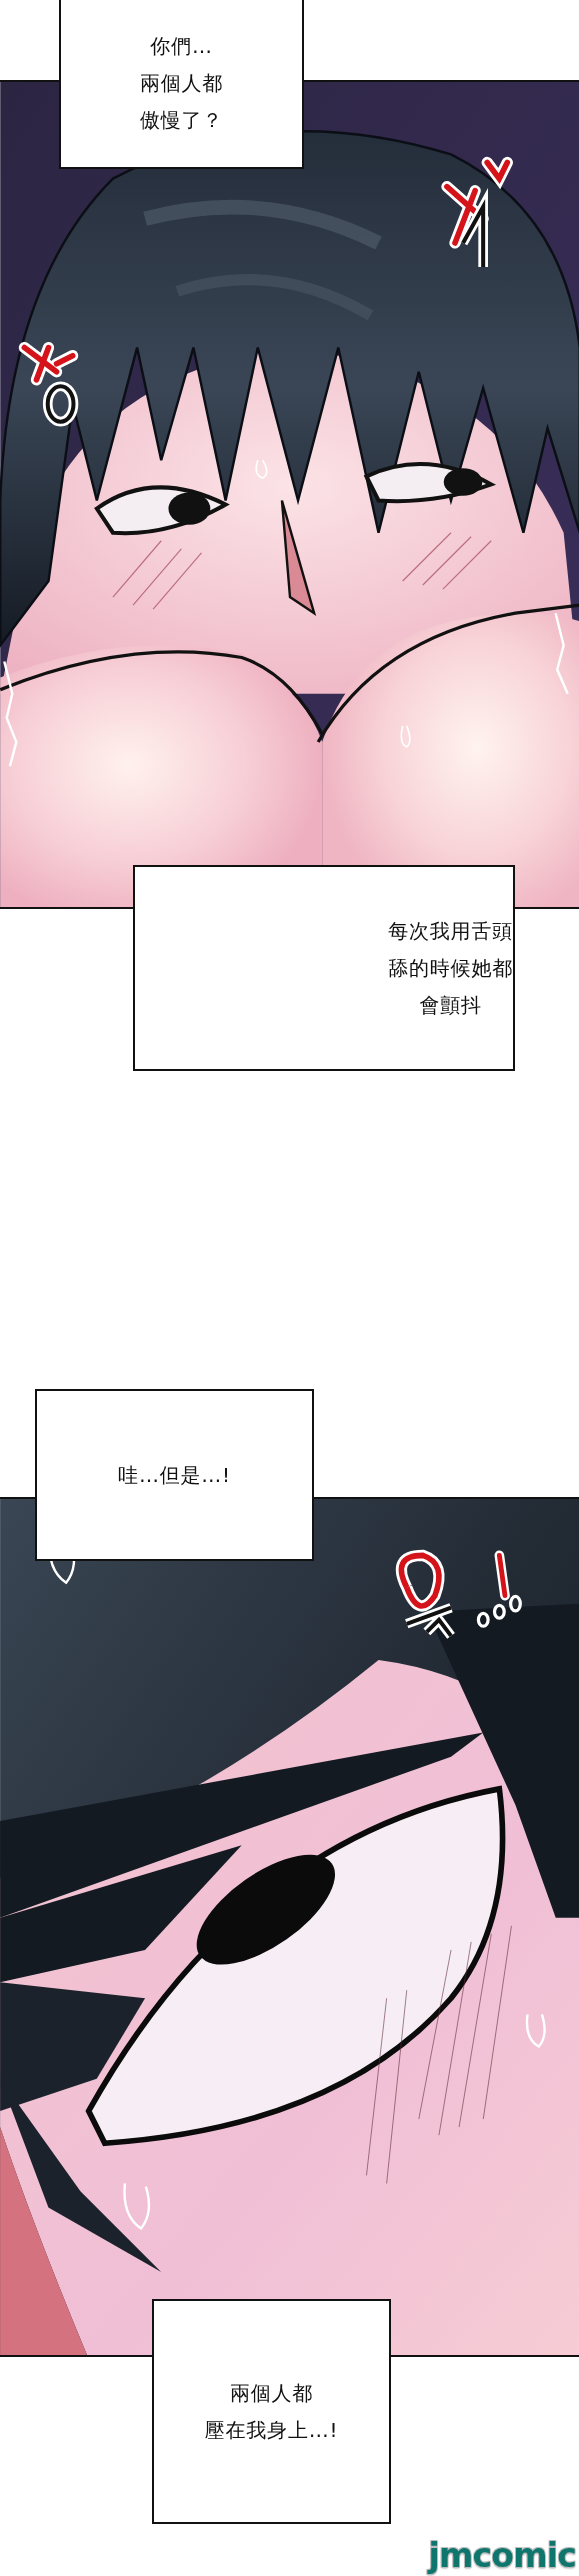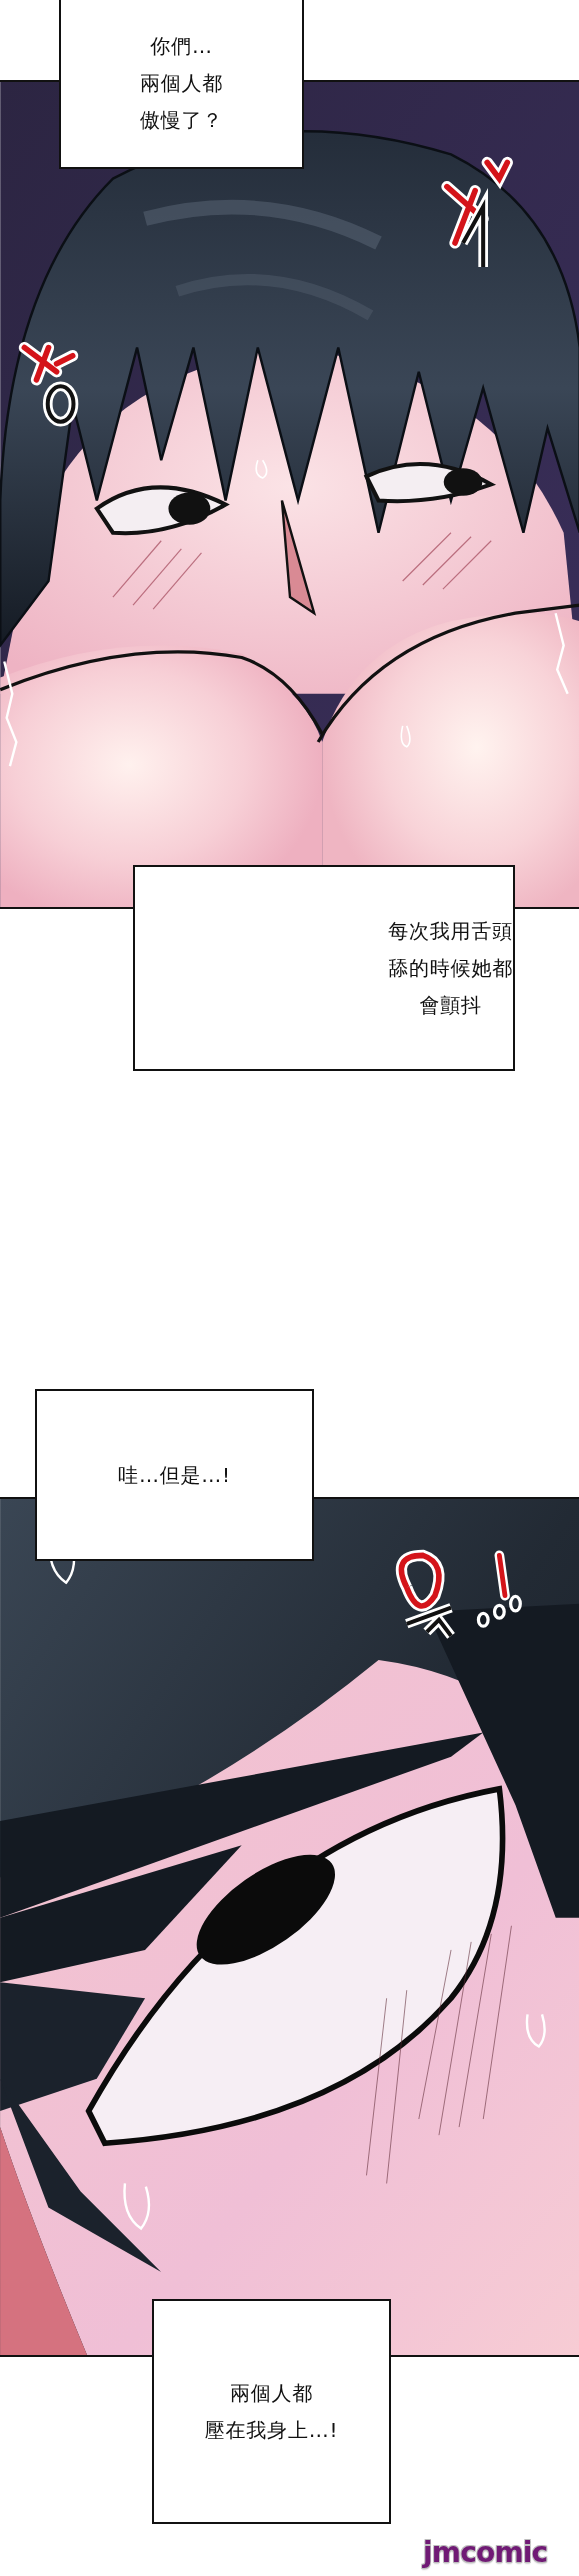--- a/index.html
+++ b/index.html
@@ -11,24 +11,24 @@
            border-top: 2.4px solid #111; border-bottom: 2.4px solid #111; box-sizing: border-box; }
   .panel svg { position: absolute; left: 0; top: 0; }
 
   .caption { position: absolute; background: #ffffff; border: 2.4px solid #111; box-sizing: border-box;
              display: flex; align-items: center; justify-content: center; text-align: center;
              color: #111; font-size: 20px; line-height: 37px; z-index: 5; }
   .caption .lines { display: flex; flex-direction: column; align-items: center; }
   .caption .line { white-space: nowrap; letter-spacing: 0.8px; }
 
   .watermark { position: absolute; left: 423px; top: 2536px; width: 153px; height: 39px;
-               font-family: "DejaVu Sans", sans-serif; font-weight: bold; font-size: 28px;
-               color: #701a75; letter-spacing: -0.8px;
+               font-family: "DejaVu Sans", sans-serif; font-weight: bold; font-size: 33px;
+               color: #0f766e; letter-spacing: -0.8px;
                text-shadow: -0.8px -0.8px 0 #bdbdbd, 0.8px -0.8px 0 #bdbdbd, -0.8px 0.8px 0 #bdbdbd, 0.8px 0.8px 0 #bdbdbd,
-                            0 1.6px 1.6px #cfcfcf; }
+                            0 1.6px 1.6px #cfcfcf; text-align: right; }
 </style>
 </head>
 <body>
 
 <div class="page">
 
   <div class="panel" style="top:80px;height:829px;">
     <svg width="580" height="829" viewBox="0 0 720 1030">
       <defs>
         <linearGradient id="bg1" x1="0" y1="0" x2="1" y2="1">

